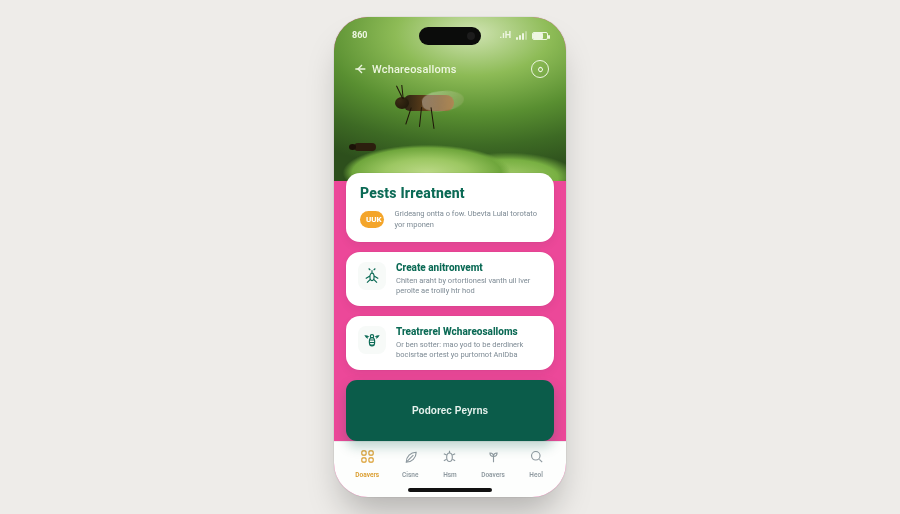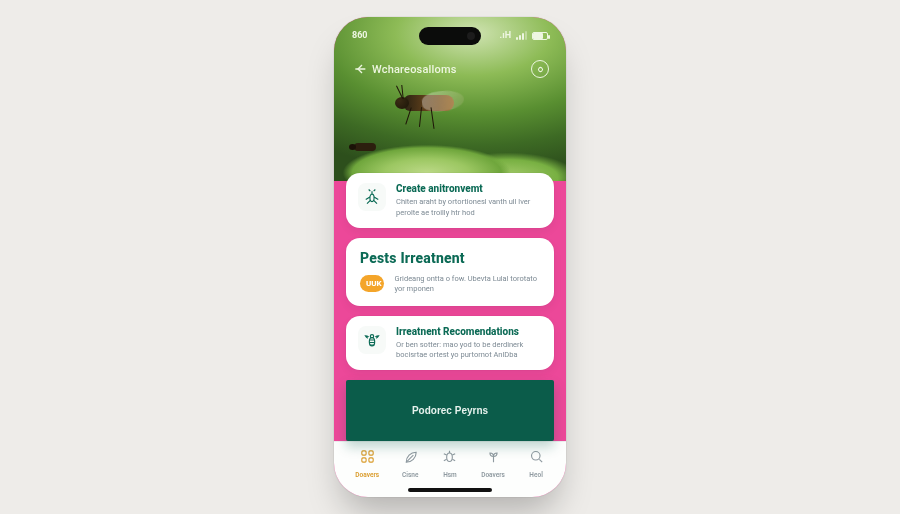--- a/index.html
+++ b/index.html
@@ -86,21 +86,21 @@
   .card.small { padding:10px 12px; }
   .card.small .row { align-items:flex-start; }
   .card.small h3 { color:#0b6a55; font-size:10px; font-weight:800; margin-bottom:3px; }
   .thumb {
     width:28px; height:28px; border-radius:8px; color:#0b6a55; background:#f7faf8;
     display:flex; align-items:center; justify-content:center; flex-shrink:0;
   }
   .thumb svg { width:20px; height:20px; }
   .cta {
     background:#0b5c4a; color:#e6f2ed; border:none; width:100%;
-    padding:25px 0; border-radius:2px; font-size:10px; font-weight:700;
+    padding:25px 0; border-radius:11px; font-size:10px; font-weight:700;
     box-shadow: 0 6px 12px rgba(11,92,74,.25);
   }
   
   .tabbar {
     height:58px; background:#fdfefd; border-top:1px solid #edeeee;
     display:flex; justify-content:space-around; align-items:flex-start;
     padding:6px 10px 0 10px;
   }
   .tab { display:flex; flex-direction:column; align-items:center; gap:6px; color:#8f9aa0; font-size:6.5px; font-weight:600; }
   .tab.active { color:#d99a28; }
@@ -155,56 +155,56 @@
           <div class="leg l3"></div>
         <div class="ant a1"></div>
           <div class="ant a2"></div>
       </div>
     </div>
     <div class="bug2"></div>
   </div>
 
   <div class="content">
 
+    <div class="card">
+      <h2>Pests Irreatnent</h2>
+      <div class="row">
+        <span class="badge">UUK</span>
+        <div class="desc">Grideang ontta o fow. Ubevta Lulal torotato yor mponen</div>
+      </div>
+    </div>
+
     <div class="card small">
       <div class="row">
         <div class="thumb">
           <svg viewBox="0 0 24 24" fill="none" stroke="currentColor" stroke-width="1.4">
             <ellipse cx="12" cy="13" rx="2.5" ry="4.5"></ellipse>
             <path d="M12 8v-3M10 5l-2-2M14 5l2-2"></path>
             <path d="M9.5 12l-5 3M14.5 12l5 3M10 16l-4 4M14 16l4 4"></path>
           </svg>
         </div>
         <div>
           <h3>Create anitronvemt</h3>
           <div class="desc">Chiten araht by ortortionesl vanth ull lver perolte ae troilly htr hod</div>
         </div>
-      </div>
-    </div>
-
-    <div class="card">
-      <h2>Pests Irreatnent</h2>
-      <div class="row">
-        <span class="badge">UUK</span>
-        <div class="desc">Grideang ontta o fow. Ubevta Lulal torotato yor mponen</div>
       </div>
     </div>
 
     <div class="card small">
       <div class="row">
         <div class="thumb">
           <svg viewBox="0 0 24 24" fill="none" stroke="currentColor" stroke-width="1.4">
             <ellipse cx="12" cy="14" rx="3.2" ry="5"></ellipse>
             <path d="M9 12h6M9 15h6M9 18h6"></path>
             <circle cx="12" cy="7.5" r="2"></circle>
             <path d="M7 10c-2-1-3-3-3-3s2 0 4 1M17 10c2-1 3-3 3-3s-2 0-4 1"></path>
           </svg>
         </div>
         <div>
-          <h3>Irreatnent Recomendations</h3>
+          <h3>Treatrerel Wchareosalloms</h3>
           <div class="desc">Or ben sotter: mao yod to be derdinerk bocisrtae ortest yo purtornot AnlDba</div>
         </div>
       </div>
     </div>
 
     <button class="cta">Podorec Peyrns</button>
   </div>
 
   <div class="tabbar">
     <div class="tab active">

